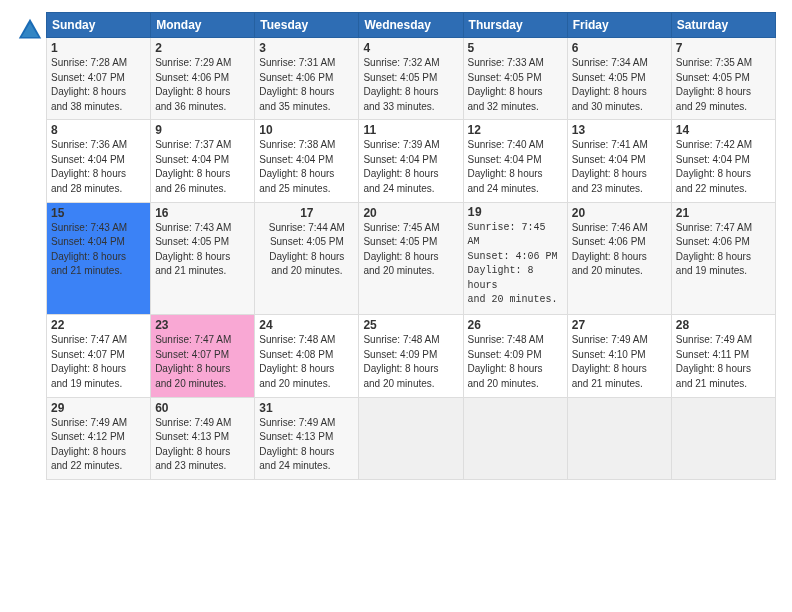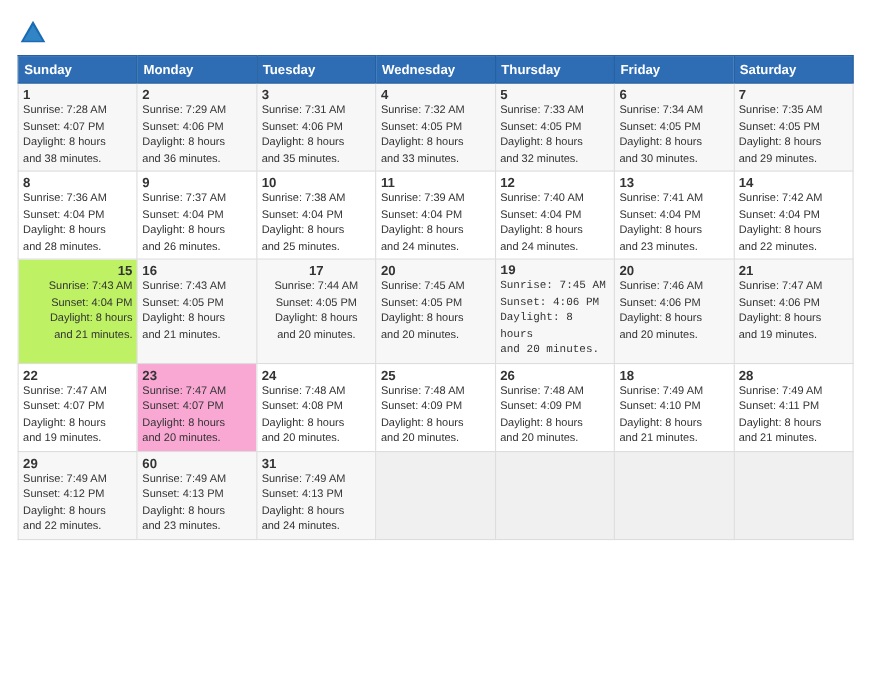--- a/index.html
+++ b/index.html
@@ -8,21 +8,21 @@
       background: #fff;
       width: 792px;
       height: 612px;
       overflow: hidden;
     }
     .page {
       width: 792px;
       height: 490px;
       padding: 12px 16px 10px 16px;
       display: flex;
-      flex-direction: column;
+      flex-direction: row;
     }
     .header {
       display: flex;
       align-items: flex-start;
       justify-content: space-between;
       margin-bottom: 6px;
     }
     .logo {
       display: flex;
       align-items: center;
@@ -193,21 +193,21 @@
           <td style="background: rgb(255, 255, 255);">
             <span class="day-num">13</span>
 <div class="day-info">Sunrise: 7:41 AM<br>Sunset: 4:04 PM<br>Daylight: 8 hours<br>and 23 minutes.</div>
           </td>
           <td style="background: rgb(255, 255, 255);">
             <span class="day-num">14</span>
 <div class="day-info">Sunrise: 7:42 AM<br>Sunset: 4:04 PM<br>Daylight: 8 hours<br>and 22 minutes.</div>
           </td>
         </tr>
         <tr>
-          <td style="background: #bef264; text-align: right;">
+          <td style="background: #3b82f6;">
             <span class="day-num">15</span>
 <div class="day-info">Sunrise: 7:43 AM<br>Sunset: 4:04 PM<br>Daylight: 8 hours<br>and 21 minutes.</div>
           </td>
           <td style="background: rgb(247, 247, 247);">
             <span class="day-num">16</span>
 <div class="day-info">Sunrise: 7:43 AM<br>Sunset: 4:05 PM<br>Daylight: 8 hours<br>and 21 minutes.</div>
           </td>
           <td style="background: rgb(247, 247, 247); text-align: center;">
             <span class="day-num">17</span>
 <div class="day-info">Sunrise: 7:44 AM<br>Sunset: 4:05 PM<br>Daylight: 8 hours<br>and 20 minutes.</div>
@@ -244,21 +244,21 @@
           </td>
           <td style="background: rgb(255, 255, 255);">
             <span class="day-num">25</span>
 <div class="day-info">Sunrise: 7:48 AM<br>Sunset: 4:09 PM<br>Daylight: 8 hours<br>and 20 minutes.</div>
           </td>
           <td style="background: rgb(255, 255, 255);">
             <span class="day-num">26</span>
 <div class="day-info">Sunrise: 7:48 AM<br>Sunset: 4:09 PM<br>Daylight: 8 hours<br>and 20 minutes.</div>
           </td>
           <td style="background: rgb(255, 255, 255);">
-            <span class="day-num">18</span>
+            <span class="day-num">27</span>
 <div class="day-info">Sunrise: 7:49 AM<br>Sunset: 4:10 PM<br>Daylight: 8 hours<br>and 21 minutes.</div>
           </td>
           <td style="background: rgb(255, 255, 255);">
             <span class="day-num">28</span>
 <div class="day-info">Sunrise: 7:49 AM<br>Sunset: 4:11 PM<br>Daylight: 8 hours<br>and 21 minutes.</div>
           </td>
         </tr>
         <tr>
           <td style="background: rgb(247, 247, 247);">
             <span class="day-num">29</span>

